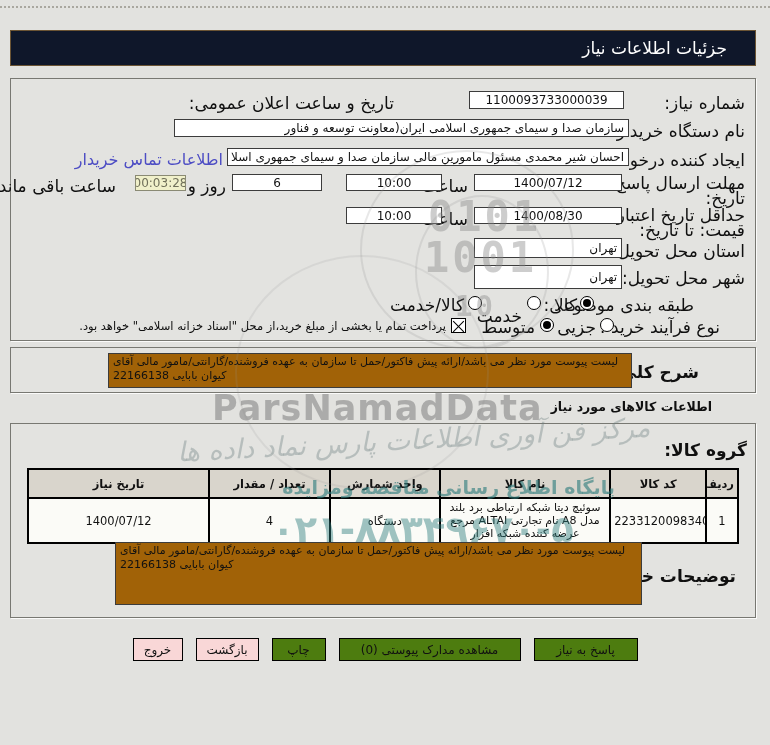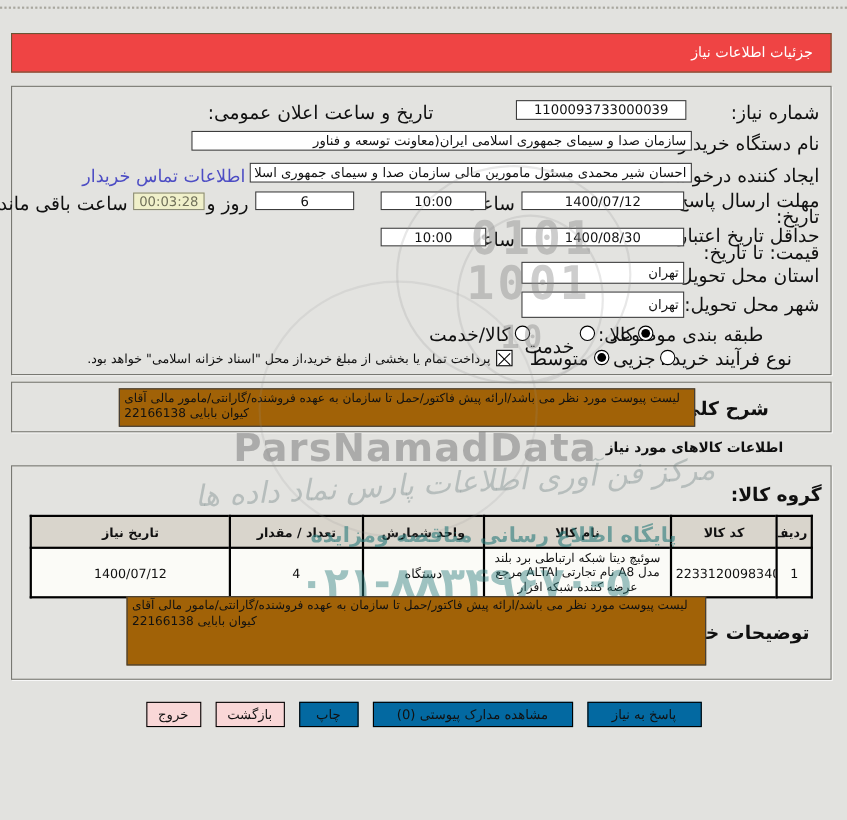--- a/index.html
+++ b/index.html
@@ -6,23 +6,23 @@
   body{
     width:770px;height:745px;position:relative;overflow:hidden;
     background:#e2e2df;
     font-family:"DejaVu Sans", sans-serif;
     font-size:12px;color:#111;
     direction:rtl;
   }
   .toprule{position:absolute;top:6px;left:0;width:770px;height:0;border-top:2px dotted #a9a79f;}
   .titlebar{
     position:absolute;top:30px;left:10px;width:746px;height:36px;
-    background:#ef4444;border:1px solid #6b5434;box-sizing:border-box;
-    color:#fff;display:flex;align-items:center;font-size:13px;
-    padding-right:16px;
+    background:#0f172a;border:1px solid #6b5434;box-sizing:border-box;
+    color:#fff;display:flex;align-items:center;font-size:17px;
+    padding-right:28px;
   }
   .panel{
     position:absolute;left:10px;width:746px;box-sizing:border-box;
     background:#e3e3e0;border:1px solid #787872;
     box-shadow:1px 1px 0 rgba(255,255,255,.85);
   }
   #panel1{top:78px;height:263px;}
   #panel2{top:347px;height:46px;}
   #panel3{top:423px;height:195px;}
   .lbl{position:absolute;white-space:nowrap;font-size:17px;color:#101010;}
@@ -52,21 +52,21 @@
   }
   table.goods th,table.goods td{border:2px solid #000000;text-align:center;vertical-align:middle;padding:1px 3px;overflow:hidden;}
   table.goods th{background:#d9d5cc;font-weight:bold;height:25px;}
   table.goods td{background:#fbfbf7;height:41px;}
   td.ltr,th.ltr{direction:ltr;}
   .btnrow{position:absolute;top:638px;left:0;width:770px;display:flex;justify-content:center;gap:13px;}
   .btn{
     height:23px;border:1px solid #000;box-sizing:border-box;font-size:12px;
     display:flex;align-items:center;justify-content:center;padding:0 10px;cursor:pointer;
   }
-  .btn.green{background:#0369a1;}
+  .btn.green{background:#4d7c0f;}
   .btn.pink{background:#f9d7d7;}
   
   .wm{position:absolute;pointer-events:none;z-index:40;}
   .wm-brand{top:388px;left:212px;font-size:35px;font-weight:bold;color:rgba(125,125,125,.55);letter-spacing:1px;}
   .wm-script{top:424px;right:120px;font-size:27px;font-style:italic;color:rgba(110,130,130,.38);transform:rotate(-3deg);white-space:nowrap;}
   .wm-teal{top:476px;right:155px;font-size:19px;font-weight:bold;color:rgba(45,125,125,.62);white-space:nowrap;}
   .wm-phone{top:508px;left:272px;font-size:37px;font-weight:bold;color:rgba(45,125,125,.45);direction:ltr;letter-spacing:2px;}
   .wm-digit{font-family:"DejaVu Sans Mono",monospace;font-weight:bold;color:rgba(135,135,135,.42);letter-spacing:3px;}
   .wm-ellipse{border:2px solid rgba(150,150,150,.22);border-radius:50%;}
   .z{z-index:2;}
@@ -92,21 +92,21 @@
   <div class="box" style="right:126px;top:69px;width:402px;height:18px;">احسان شیر محمدی مسئول مامورین مالی  سازمان صدا و سیمای جمهوری اسلا</div>
   <span class="link" style="right:532px;top:71px;">اطلاعات تماس خریدار</span>
 
   <span class="lbl" style="right:10px;top:94px;">مهلت ارسال پاسخ: تا</span>
   <span class="lbl" style="right:10px;top:109px;">تاریخ:</span>
   <div class="box center ltr" style="right:133px;top:95px;width:148px;height:17px;">1400/07/12</div>
   <span class="lbl" style="right:287px;top:97px;">ساعت</span>
   <div class="box center ltr" style="right:313px;top:95px;width:96px;height:17px;">10:00</div>
   <div class="box center ltr" style="right:433px;top:95px;width:90px;height:17px;">6</div>
   <span class="lbl" style="right:529px;top:97px;">روز و</span>
-  <div class="box center ltr countdown" style="right:569px;top:96px;width:65px;height:16px;">00:03:28</div>
+  <div class="box center ltr countdown" style="right:569px;top:96px;width:51px;height:16px;">00:03:28</div>
   <span class="lbl" style="right:639px;top:97px;">ساعت باقی مانده</span>
 
   <span class="lbl" style="right:10px;top:126px;">حداقل تاریخ اعتبار</span>
   <span class="lbl" style="right:10px;top:141px;">قیمت: تا تاریخ:</span>
   <div class="box center ltr" style="right:133px;top:128px;width:148px;height:17px;">1400/08/30</div>
   <span class="lbl" style="right:287px;top:130px;">ساعت</span>
   <div class="box center ltr" style="right:313px;top:128px;width:96px;height:17px;">10:00</div>
 
   <span class="lbl" style="right:10px;top:162px;">استان محل تحویل:</span>
   <div class="box" style="right:133px;top:159px;width:148px;height:20px;">تهران</div>

